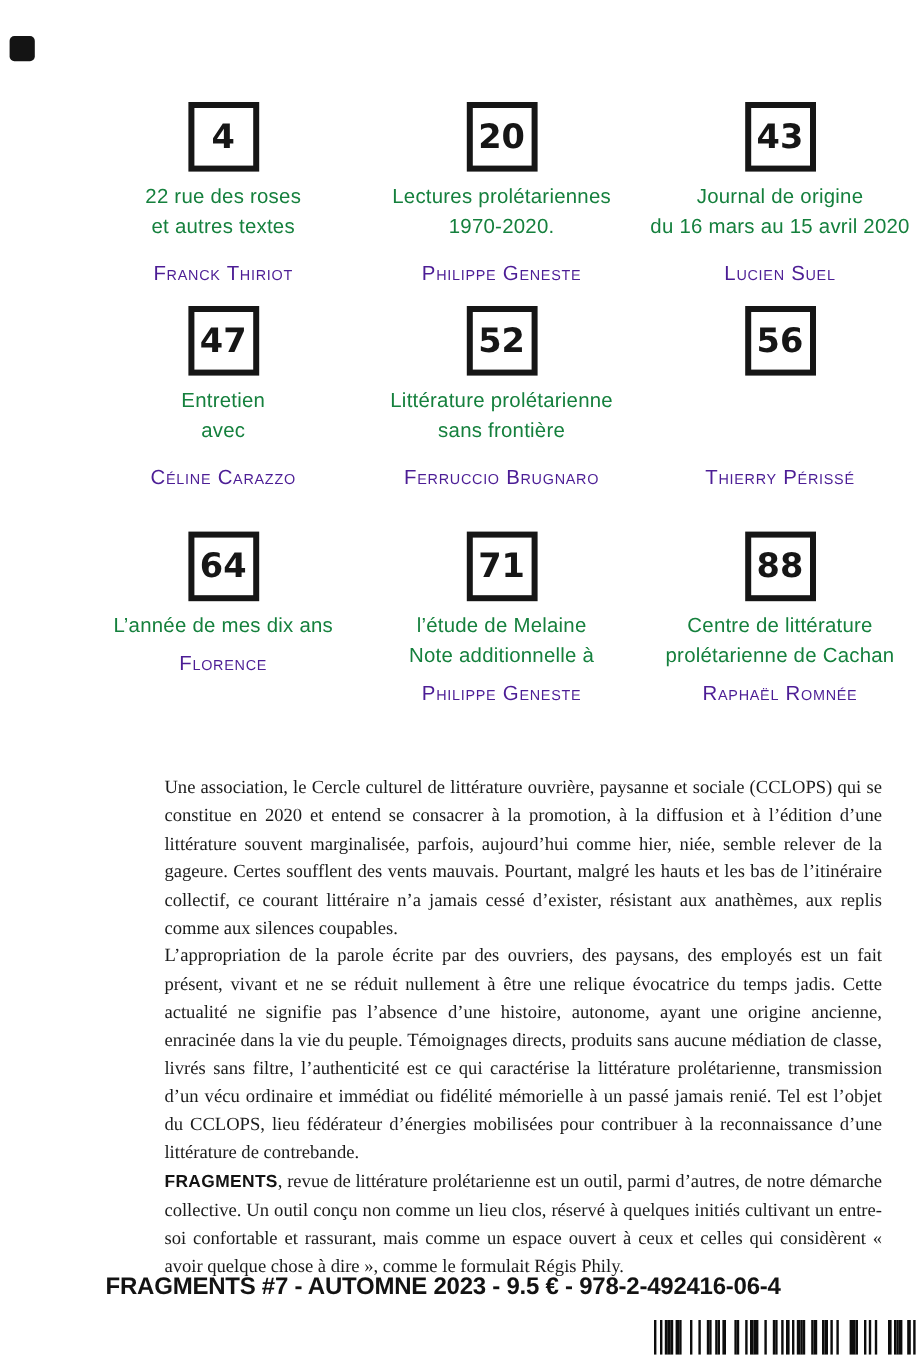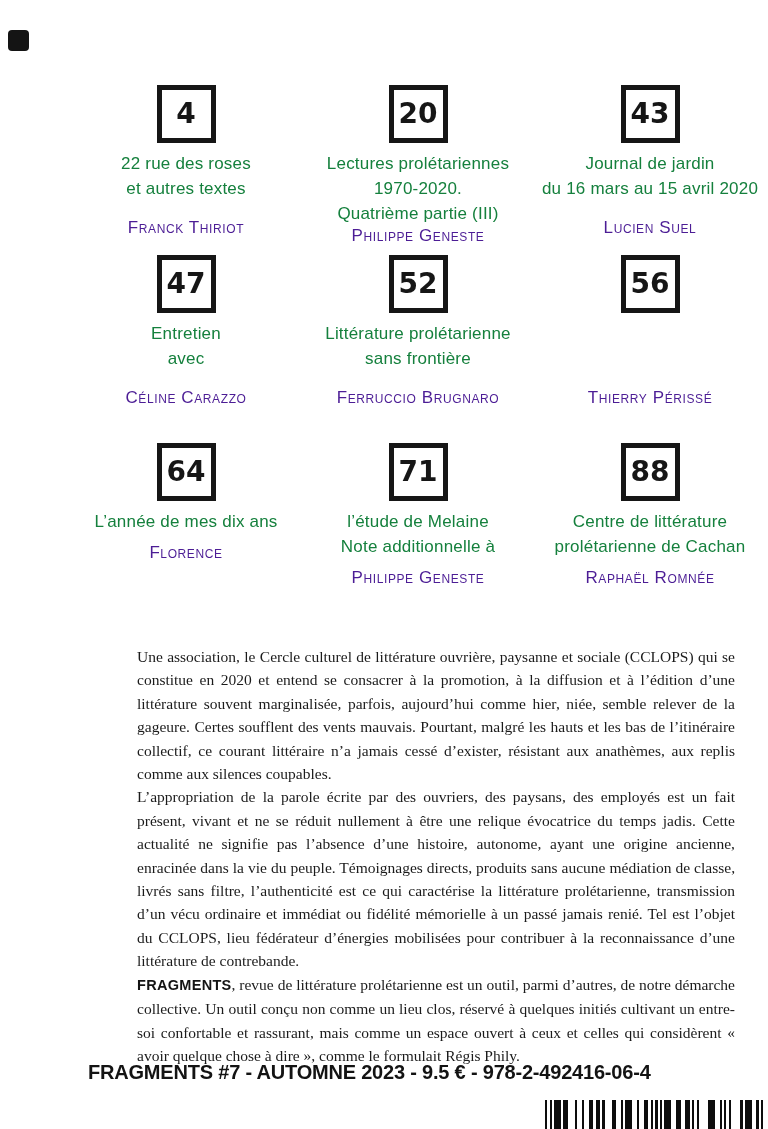--- a/index.html
+++ b/index.html
@@ -96,30 +96,29 @@
           </div>
     <div class="entry-author">Franck Thiriot</div>
   </div>
         <div class="toc-entry">
     <div class="page-box">
       <span class="page-num">20</span>
     </div>
     <div class="entry-title">
             <div>Lectures prolétariennes</div>
             <div>1970-2020.</div>
-            <div>Quatrième partie (III)</div>
           </div>
     <div class="entry-author">Philippe Geneste</div>
   </div>
         <div class="toc-entry">
     <div class="page-box">
       <span class="page-num">43</span>
     </div>
     <div class="entry-title">
-            <div>Journal de jardin</div>
+            <div>Journal de origine</div>
             <div>du 16 mars au 15 avril 2020</div>
           </div>
     <div class="entry-author">Lucien Suel</div>
   </div>
       </div>
     <div class="toc-row">
         <div class="toc-entry">
     <div class="page-box">
       <span class="page-num">47</span>
     </div>

